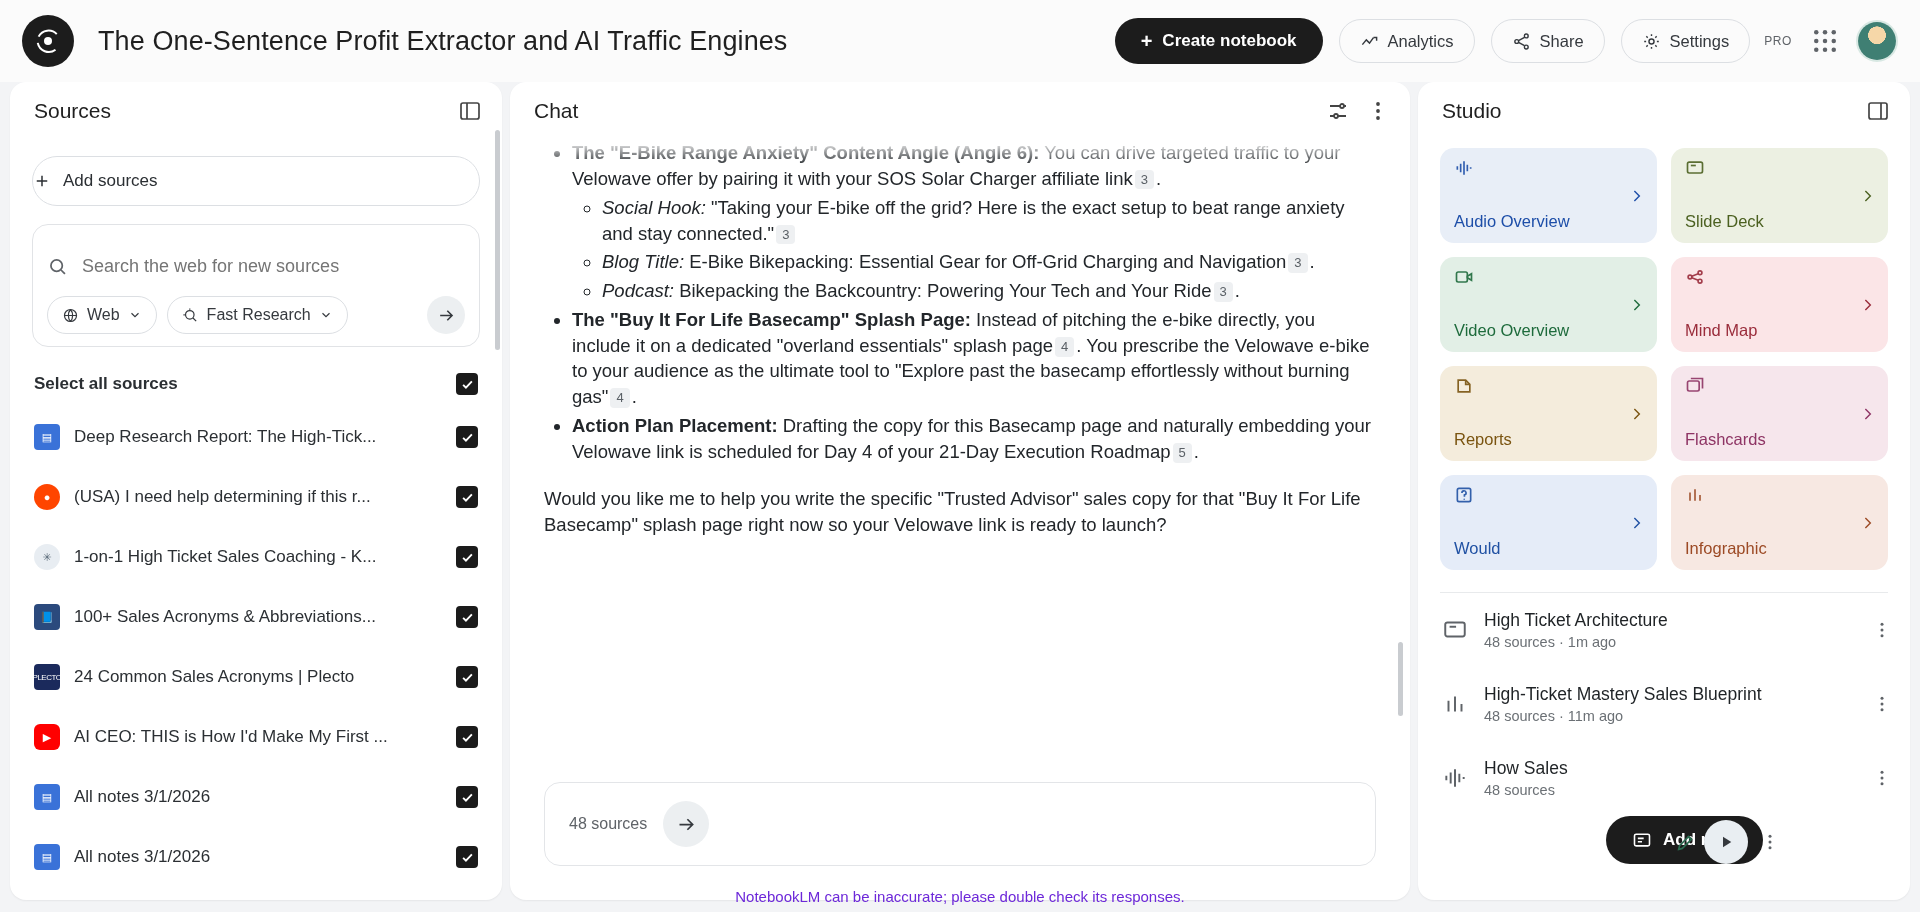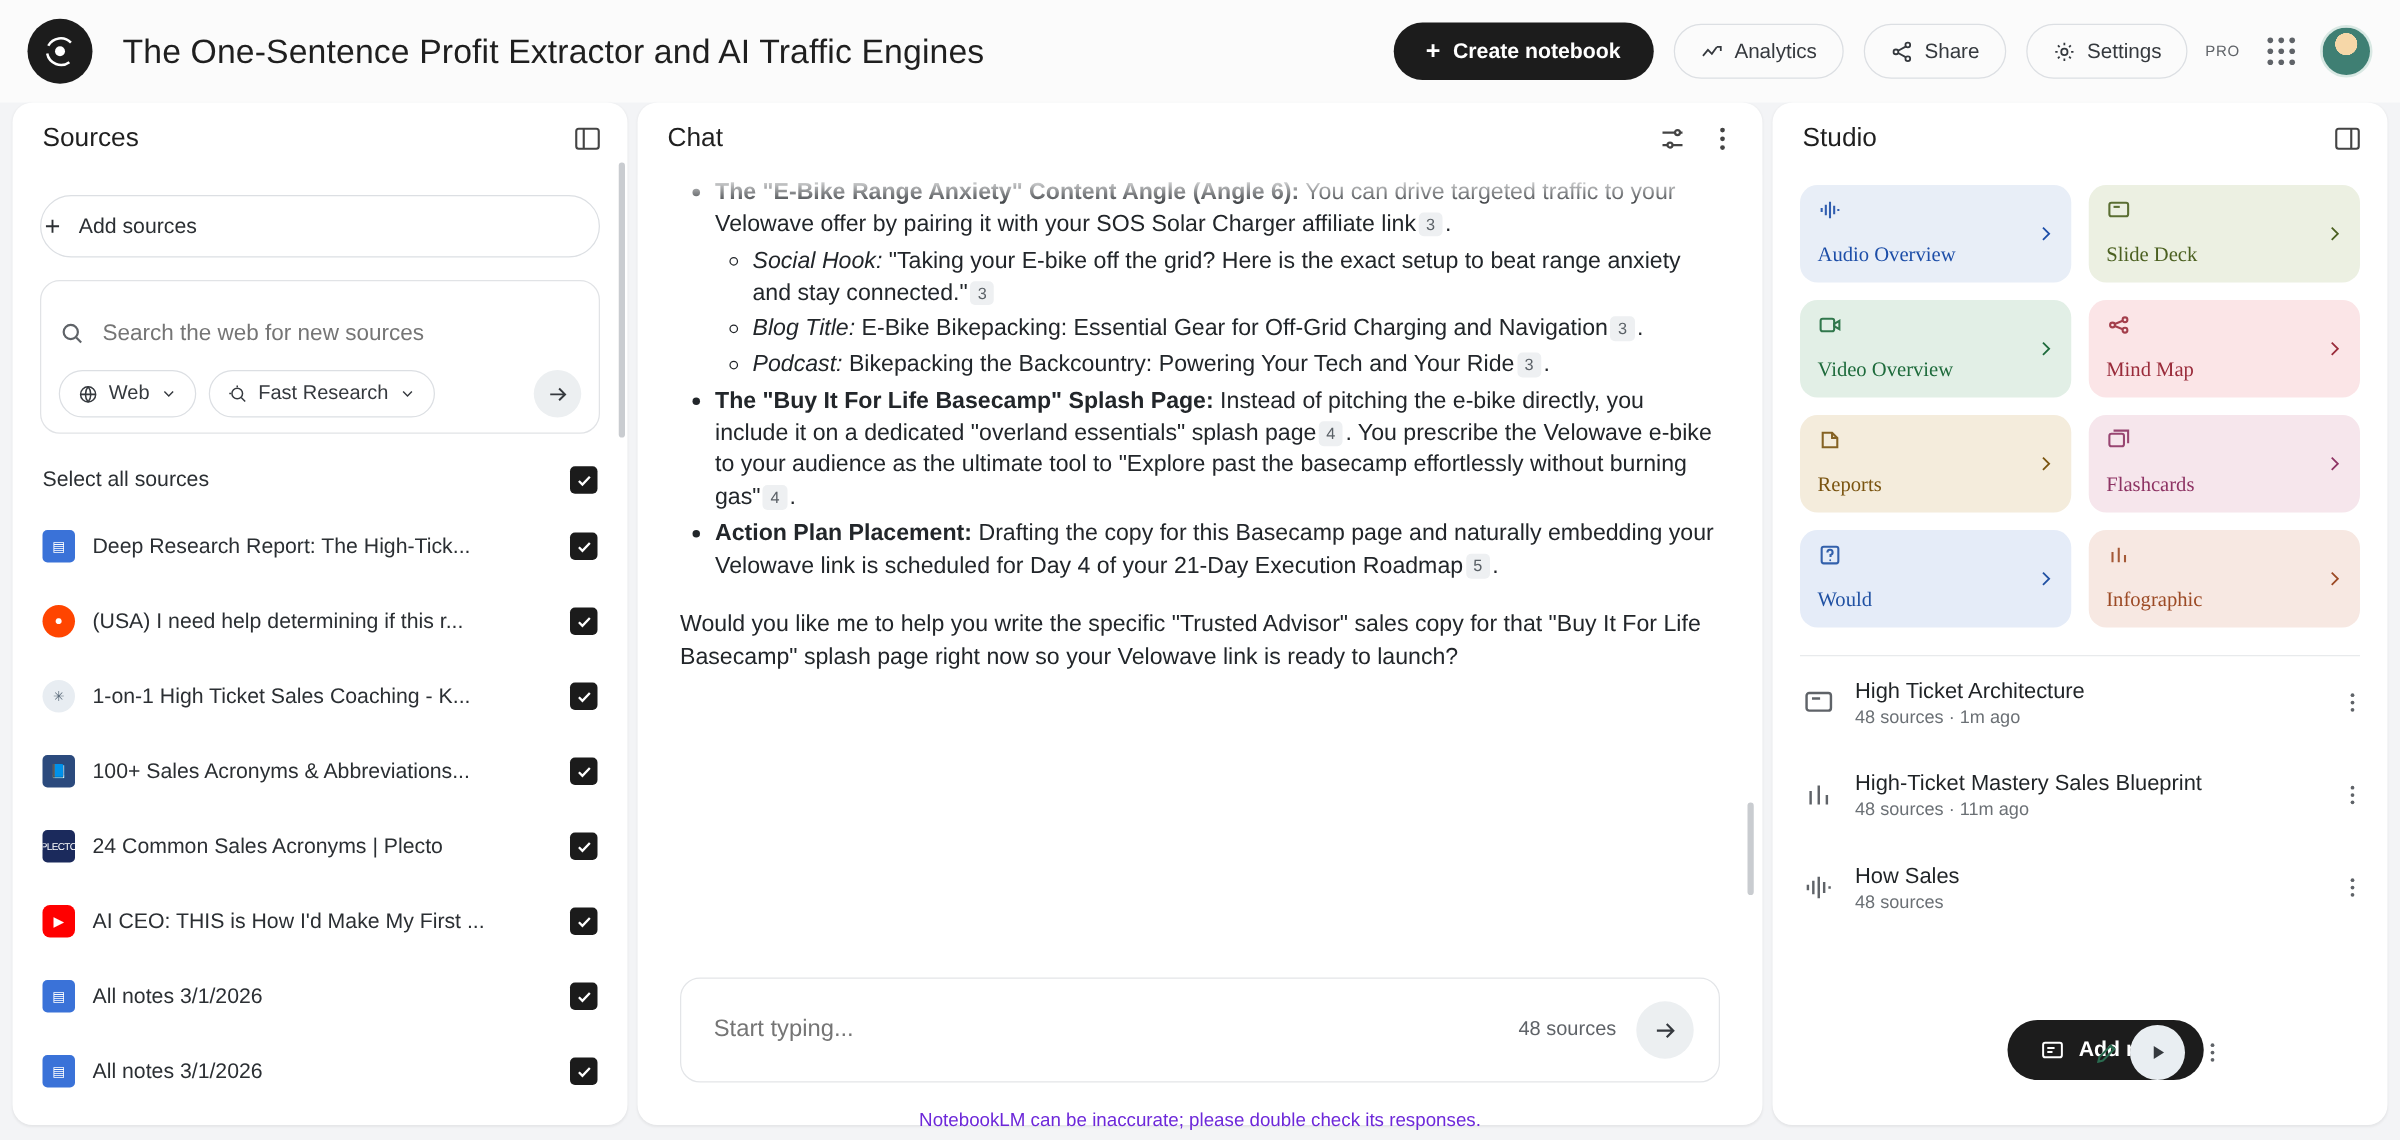--- a/index.html
+++ b/index.html
@@ -108,21 +108,21 @@
     height: 38px; padding: 0 14px; font-size: 16px; color: #35393e;
     background: #fff; cursor: pointer; white-space: nowrap;
   }
   .go-btn {
     margin-left: auto; width: 38px; height: 38px; border-radius: 50%;
     background: #eceff1; display: flex; align-items: center; justify-content: center;
     cursor: pointer;
   }
   .select-all {
     display: flex; align-items: center; padding: 0 24px; height: 46px;
-    margin-top: 14px; font-size: 17px; color: #2b2f33;
+    margin-top: 14px; font-size: 17px; color: #2b2f33; font-weight: bold;
   }
   .cbox {
     margin-left: auto; width: 22px; height: 22px; border-radius: 4px;
     background: #1b1b1b; display: flex; align-items: center; justify-content: center;
     cursor: pointer; flex: none;
   }
   .cbox svg { width: 15px; height: 15px; }
   .src-list { overflow: hidden; }
   .src-row {
     display: flex; align-items: center; gap: 14px;
@@ -181,22 +181,22 @@
     display: flex; align-items: center; justify-content: center; cursor: pointer;
   }
 
   
   #studio { left: 1418px; top: 82px; width: 492px; height: 818px; }
   .studio-grid {
     display: grid; grid-template-columns: 1fr 1fr; gap: 14px;
     padding: 8px 22px 18px 22px;
   }
   .sc {
-    height: 78px; border-radius: 14px; padding: 10px 12px 0 14px;
-    position: relative; cursor: pointer; font-family: Liberation Serif, serif;
+    height: 95px; border-radius: 14px; padding: 10px 12px 0 14px;
+    position: relative; cursor: pointer;
   }
   .sc .lbl { font-size: 16.5px; position: absolute; bottom: 12px; left: 14px; }
   .sc .chev { position: absolute; right: 12px; top: 50%; transform: translateY(-50%); }
   .sc .tic { opacity: .9; }
   .studio-div { height: 1px; background: #e8eaec; margin: 4px 22px 0 22px; }
   .note-row {
     display: flex; align-items: center; gap: 16px;
     padding: 0 18px 0 24px; height: 74px; cursor: pointer;
   }
   .note-title { font-size: 17.5px; color: #1f2326; }
@@ -466,21 +466,20 @@
       <li>
         <span class="b">Action Plan Placement:</span>
         <span>Drafting the copy for this Basecamp page and naturally embedding your Velowave link is scheduled for Day 4 of your 21-Day Execution Roadmap</span><span class="cite">5</span><span>.</span>
       </li>
     </ul>
     <div class="para">Would you like me to help you write the specific "Trusted Advisor" sales copy for that "Buy It For Life Basecamp" splash page right now so your Velowave link is ready to launch?</div>
   </div>
   <div class="scrollthumb" style="left:888px; top:560px; height:74px;"></div>
 
   <div class="composer">
-    <input placeholder="Start typing..." style="">
     <span class="src-count">48 sources</span>
     <div class="send-btn">
       <svg width="21" height="21" viewBox="0 0 24 24" fill="none" stroke="#35393e" stroke-width="2">
           <path d="M4 12h15M13 6l6 6-6 6"></path>
         </svg>
     </div>
   </div>
 </div>
 
 <div class="panel" id="studio">

